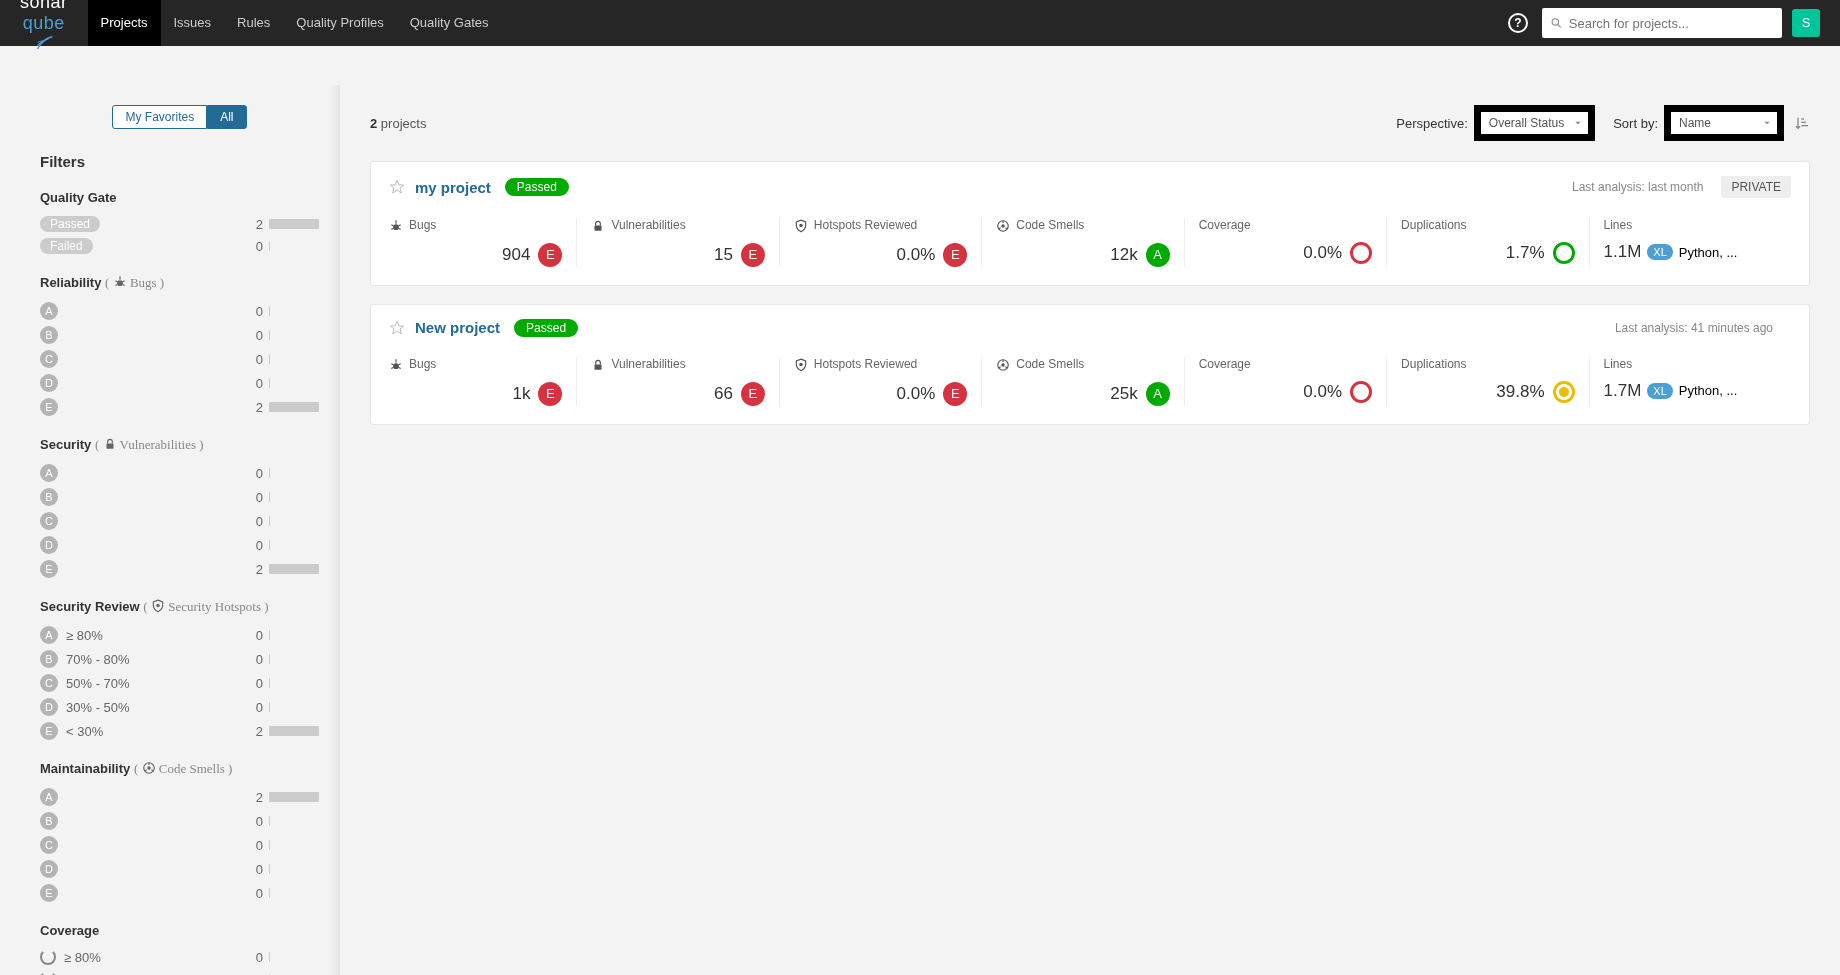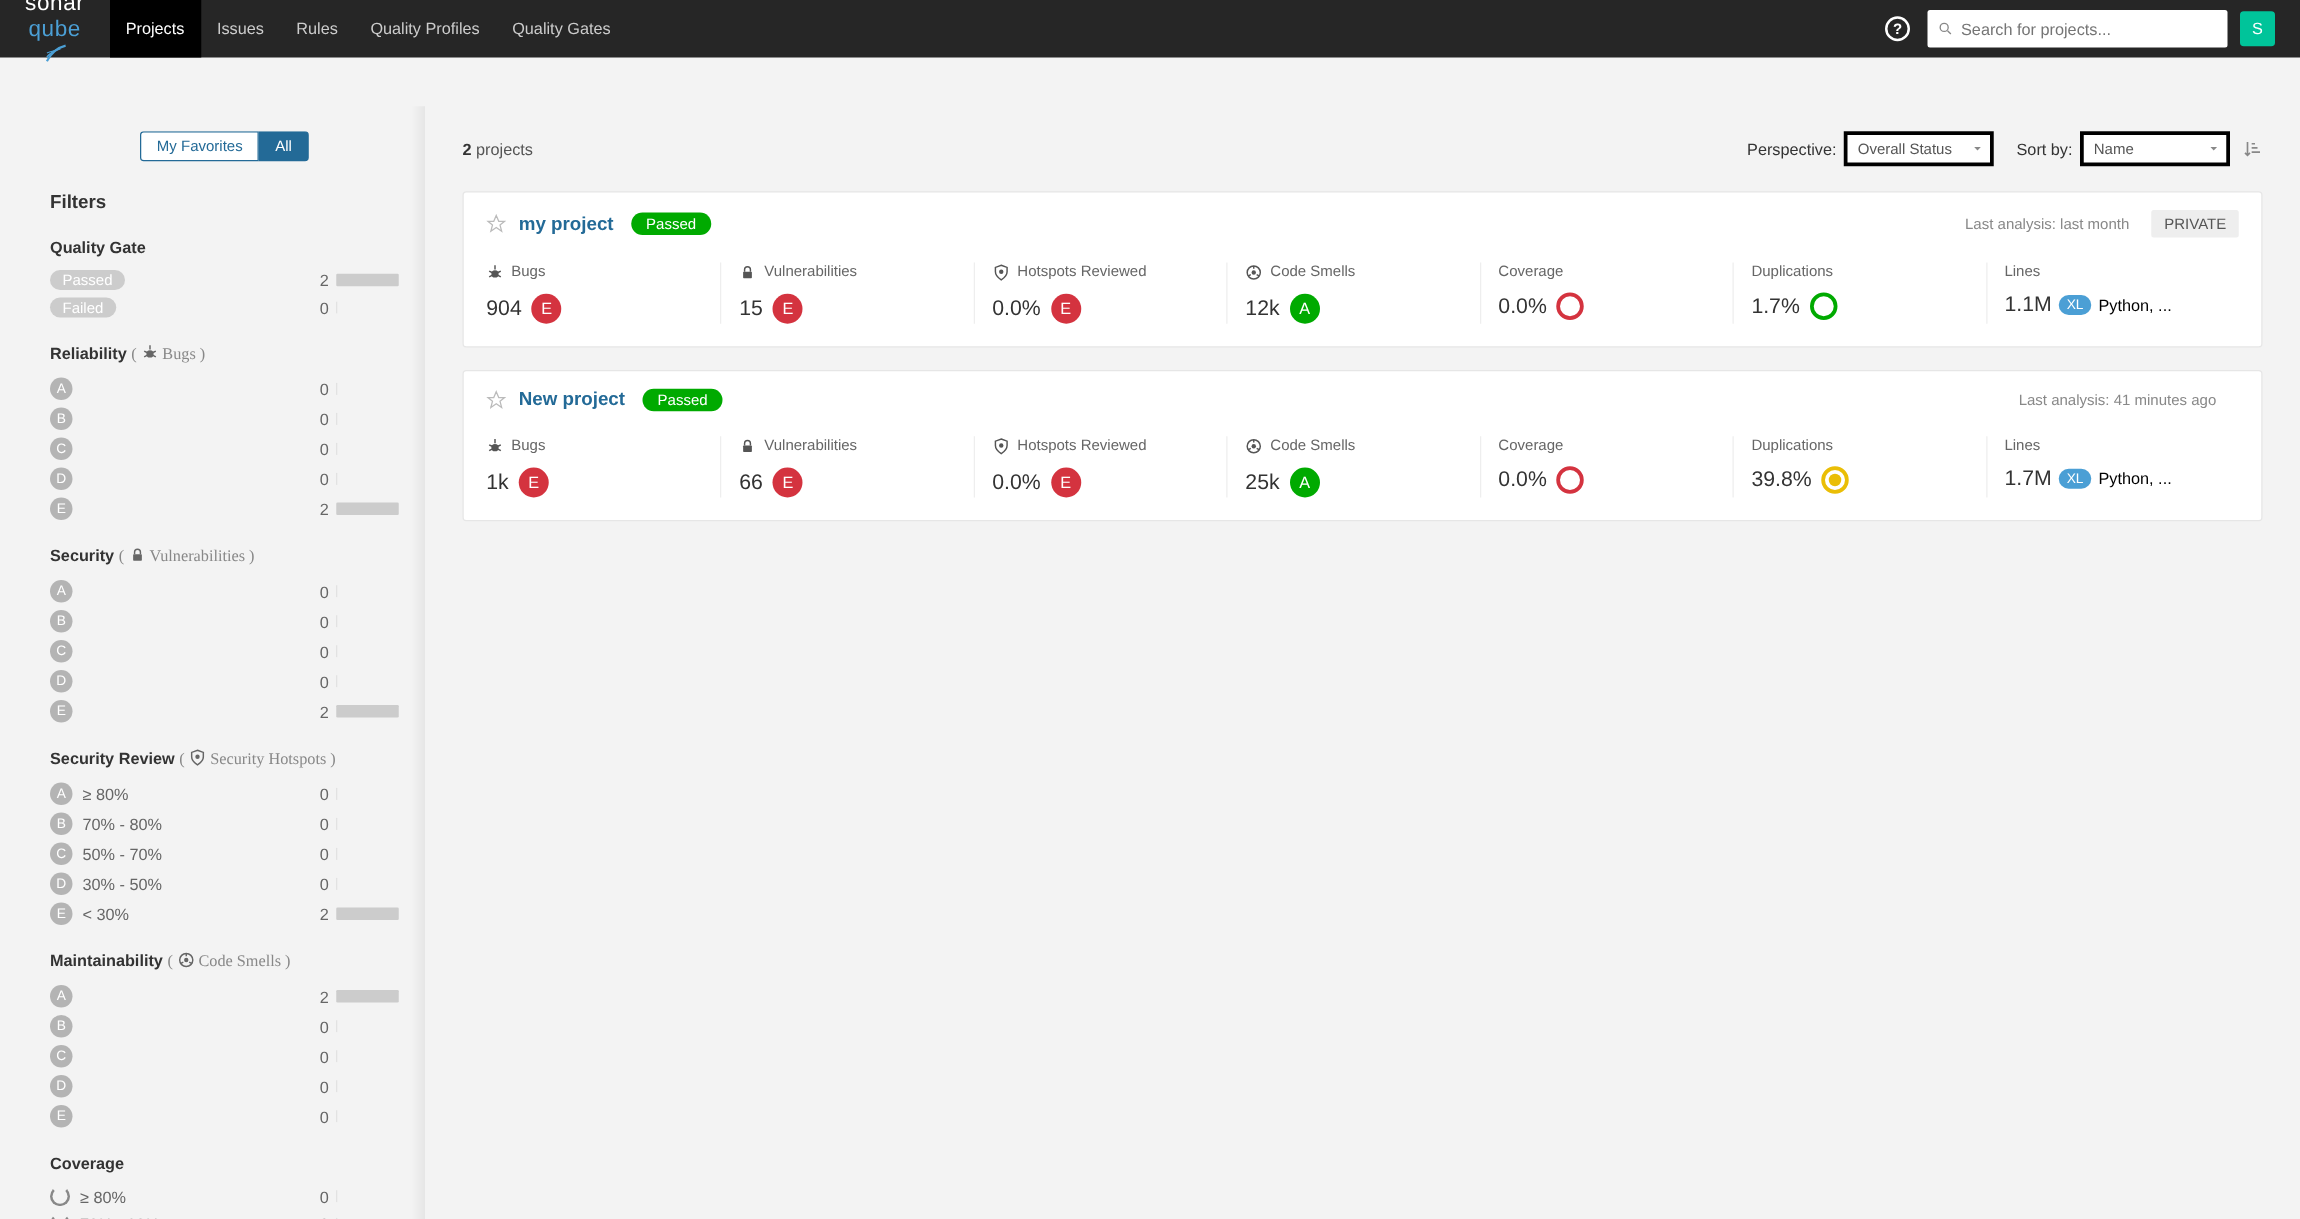--- a/index.html
+++ b/index.html
@@ -55,40 +55,40 @@
 .main-top .spacer{flex:1;}
 .create-btn { background:#236a97; color:#fff; border:none; padding:6px 12px; border-radius:2px; font-size:13px; cursor:pointer; display:flex; align-items:center;}
 .create-btn .caret { margin-left:6px; }
 .home-ico { margin-left:10px; color:#ed7d20; cursor:pointer;}
 
 .meta-row { display:flex; align-items:center; margin-bottom: 20px; font-size:13px; color:#555;}
 .meta-row .count b { color:#333;}
 .meta-row .spacer{flex:1;}
 .select-wrap { display:flex; align-items:center; margin-left:18px;}
 .select-wrap label { margin-right:6px; color:#333;}
-.select { background:#fff; border:3px solid #000000; padding:4px 24px 4px 8px; font-size:12px; color:#555; position:relative; min-width:120px; cursor:pointer;}
+.select { background:#fff; border:7px solid #000000; padding:4px 24px 4px 8px; font-size:12px; color:#555; position:relative; min-width:120px; cursor:pointer;}
 .select .caret { position:absolute; right:6px; top:7px; }
 .sort-ico { margin-left:10px; color:#888; cursor:pointer;}
 
 
 .card { background:#fff; border:1px solid #e6e6e6; border-radius:3px; margin-bottom: 18px; }
 .card-head { display:flex; align-items:center; padding: 14px 18px 20px 18px;}
 .star { color:#bbb; margin-right:10px; cursor:pointer;}
 .proj-name { color:#236a97; font-weight:bold; font-size:15px; margin-right:14px; cursor:pointer;}
 .status-badge { background:#00aa00; color:#fff; padding:2px 12px; border-radius:12px; font-size:12px;}
 .card-head .spacer{flex:1;}
 .last-analysis { color:#888; font-size:12px; margin-right: 18px;}
 .private-badge { background:#eee; color:#555; padding:4px 10px; font-size:12px; border-radius:2px;}
 
 .metrics { display:flex; padding: 0 18px 18px 18px; }
 .metric { flex:1; border-left:1px solid #eee; padding-left:14px;}
 .metric:first-child { border-left:none; padding-left:0;}
 .metric-label { color:#666; font-size:12px; display:flex; align-items:center; margin-bottom:10px;}
 .metric-label svg { margin-right:6px;}
-.metric-value { display:flex; align-items:center; font-size:17px; color:#333; padding-right:14px;}
+.metric-value { display:flex; align-items:center; font-size:17px; color:#333; justify-content:flex-end; padding-right:14px;}
 .rating { width:24px; height:24px; border-radius:50%; color:#fff; font-size:13px; text-align:center; line-height:24px; margin-left:8px; flex-shrink:0;}
 .rating.E { background:#d4333f;}
 .rating.A { background:#00aa00;}
 .ring { width:22px; height:22px; border:3px solid; border-radius:50%; margin-left:8px; flex-shrink:0;}
 .ring.red { border-color:#d4333f;}
 .ring.green { border-color:#00aa00;}
 .ring.yellow { border-color:#eabe06; position:relative;}
 .ring.yellow::after{ content:""; position:absolute; inset:3px; background:#eabe06; border-radius:50%;}
 .size-badge { background:#4b9fd5; color:#fff; border-radius:10px; padding:2px 6px; font-size:11px; margin:0 6px;}
 .langs { color:#000000; font-size:13px; white-space:nowrap; overflow:hidden; text-overflow:ellipsis; max-width:60px;}

